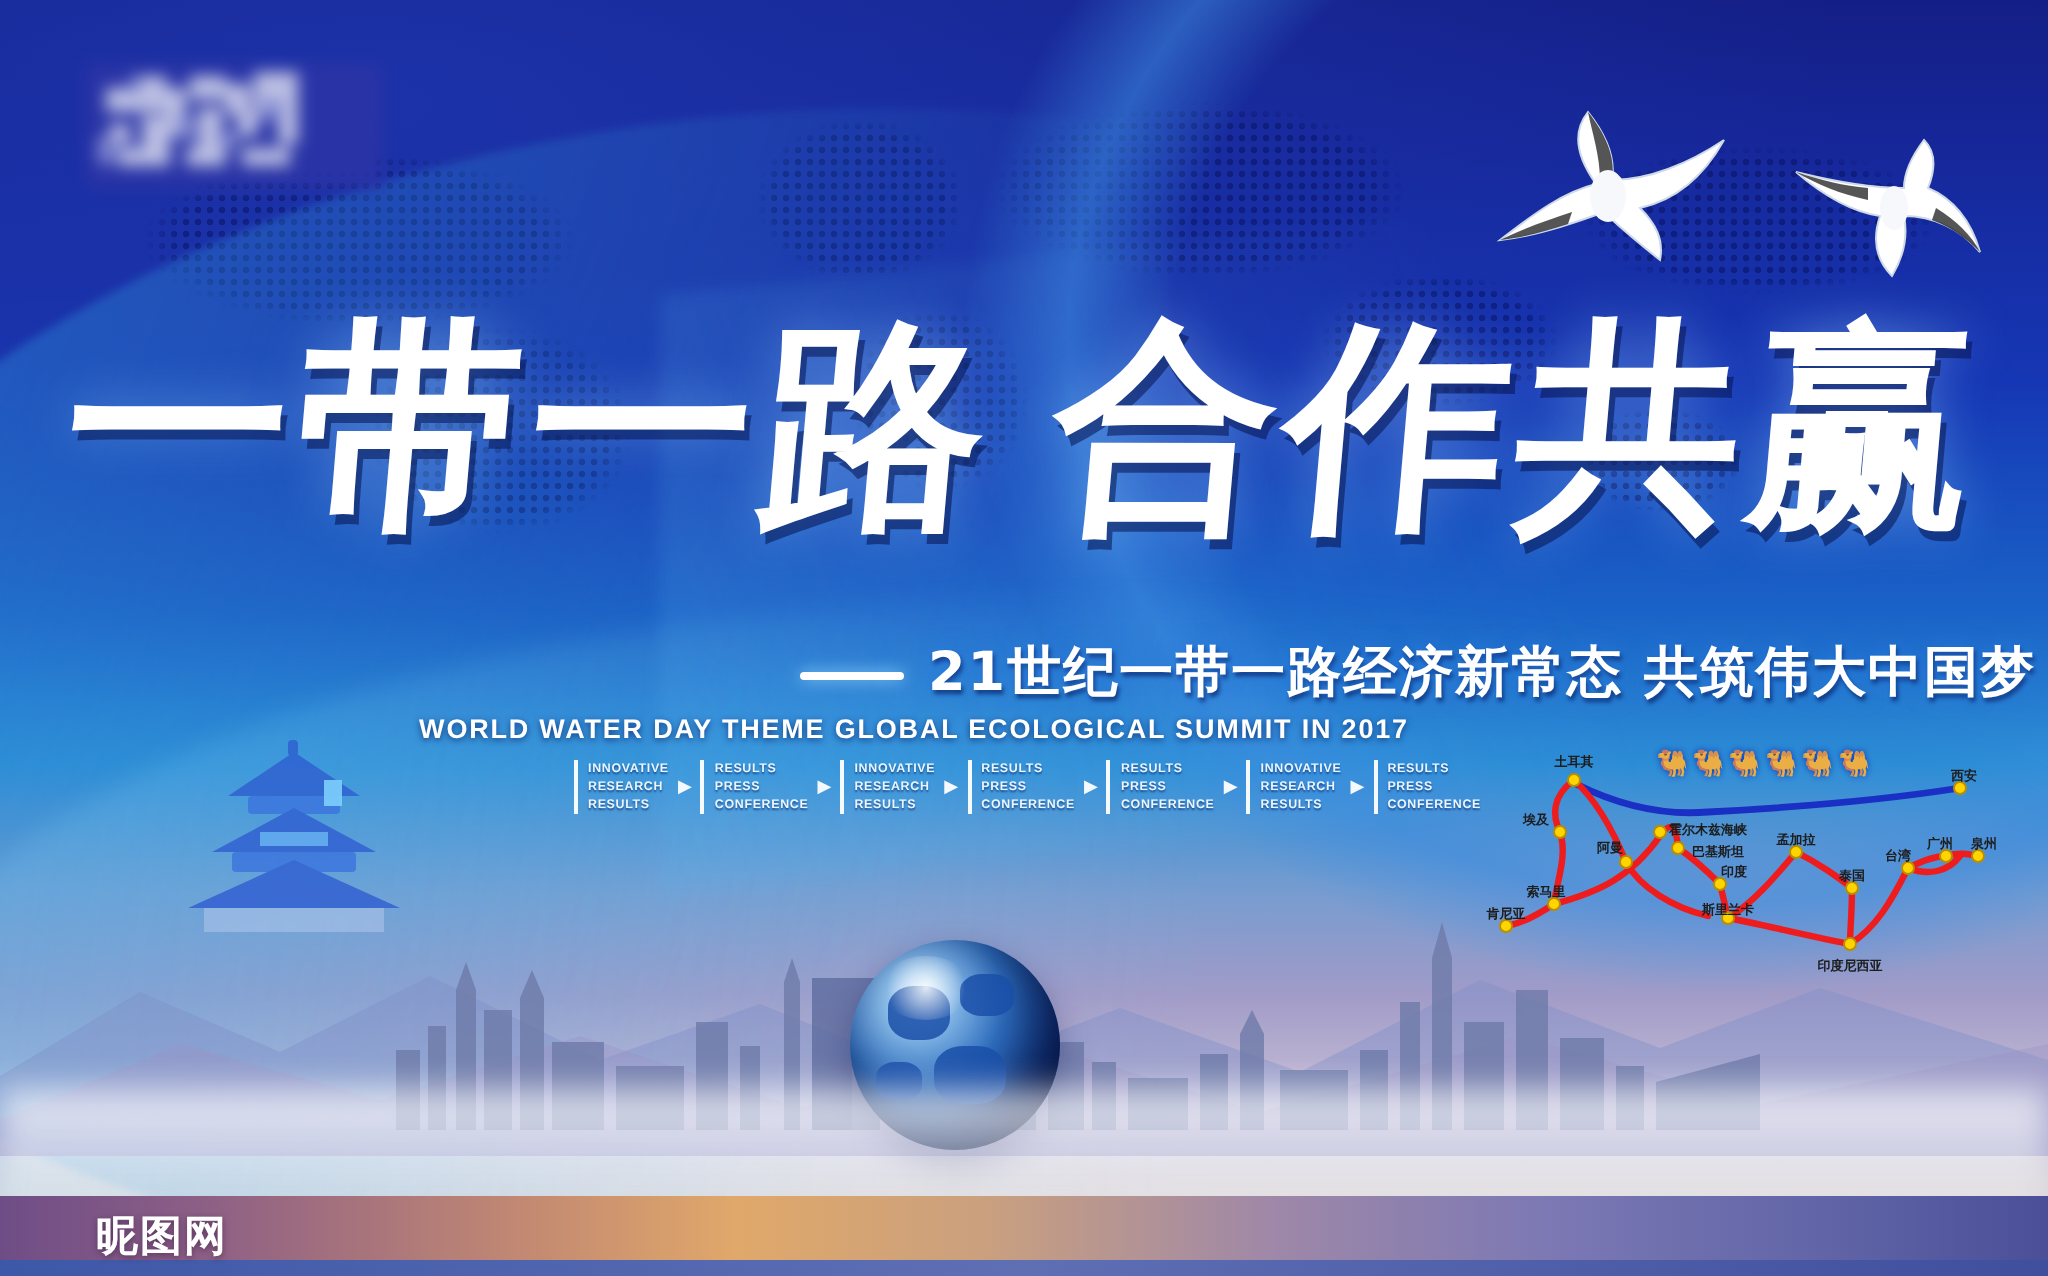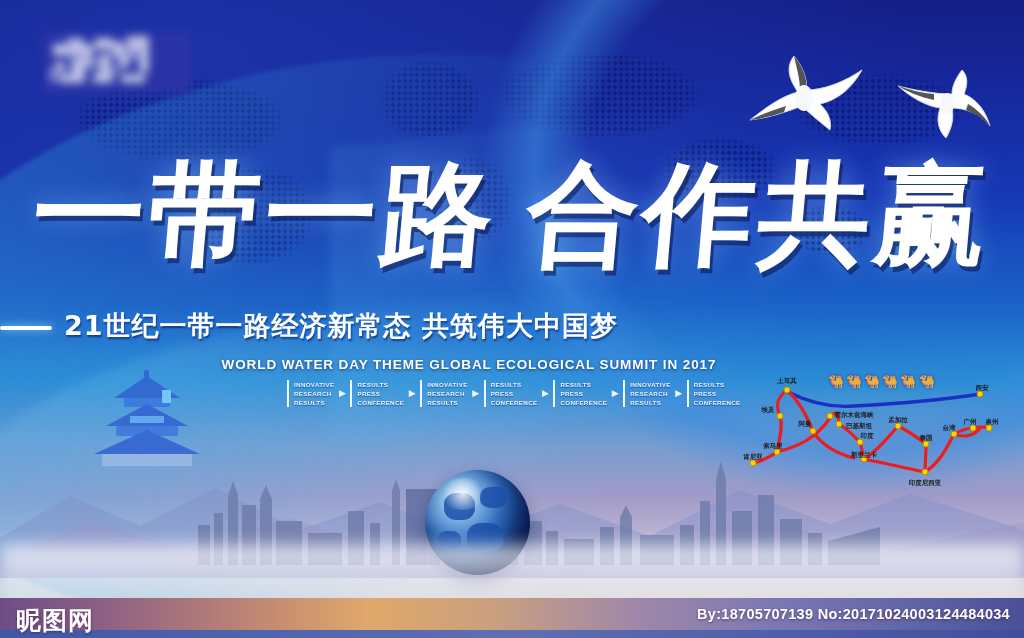--- a/index.html
+++ b/index.html
@@ -65,32 +65,32 @@
     font-family:"DejaVu Serif","Liberation Serif",serif;
     font-weight:700;font-size:112px;line-height:1;color:#fff;
     letter-spacing:4px;white-space:nowrap;
     text-shadow:3px 5px 0 rgba(6,20,80,.55),0 0 26px rgba(150,210,255,.45);
     transform:skewX(-5deg);
   }
   #title .gap{display:inline-block;width:30px;}
 
   
   #subtitle{
-    position:absolute;left:0;top:308px;width:1018px;text-align:left;
+    position:absolute;left:0;top:318px;width:1018px;text-align:right;
     font-family:"DejaVu Sans","Liberation Sans",sans-serif;
     font-weight:700;font-size:27px;color:#fff;letter-spacing:1px;white-space:nowrap;
     text-shadow:0 0 10px rgba(40,120,220,.95),1px 2px 2px rgba(6,25,90,.8);
   }
   #subtitle .rule{display:inline-block;width:52px;height:4px;background:#fff;
     vertical-align:middle;margin-right:12px;border-radius:2px;
     box-shadow:0 0 8px rgba(150,215,255,.9);}
 
   
   #enline{
-    position:absolute;left:16px;top:357px;width:906px;text-align:center;
+    position:absolute;left:4px;top:357px;width:906px;text-align:center;
     font-size:13.5px;font-weight:700;color:#ffffff;letter-spacing:.9px;
     white-space:nowrap;text-shadow:0 1px 3px rgba(8,40,110,.8);
   }
 
   
   #tagstrip{
     position:absolute;left:287px;top:376px;width:460px;height:34px;
     display:flex;align-items:center;gap:0;
   }
   .tagcell{display:flex;align-items:center;}
@@ -133,21 +133,21 @@
     filter:blur(8px);}
 
   
   #footer{position:absolute;left:0;top:598px;width:1024px;height:40px;
     background:linear-gradient(90deg,#6e4d86 0%,#8d5f85 10%,#c48a72 26%,#e0a86a 36%,#caa07e 48%,#9f88a8 62%,#7b78b4 76%,#5f63a6 90%,#4a4f98 100%);
   }
   #footer:after{content:"";position:absolute;left:0;bottom:0;width:1024px;height:8px;
     background:linear-gradient(90deg,#3d58a8,#5f6fb4,#3f4f9e);}
   #wm-left{position:absolute;left:16px;top:604px;display:flex;align-items:baseline;gap:8px;
     color:#fff;text-shadow:0 1px 3px rgba(60,30,70,.6);}
-  #wm-cn{font-family:"DejaVu Serif","Liberation Serif",serif;font-weight:700;font-size:25px;letter-spacing:1px;}
+  #wm-cn{font-family:"DejaVu Serif","Liberation Serif",serif;font-weight:700;font-size:21px;letter-spacing:1px;margin-left:32px;}
   #wm-url{font-size:19px;font-weight:400;letter-spacing:.5px;}
   #wm-right{position:absolute;right:14px;top:606px;color:#fff;font-size:14.5px;
     font-weight:700;letter-spacing:.3px;text-shadow:0 1px 3px rgba(60,30,70,.65);}
 </style>
 </head>
 <body>
 
 <div id="poster">
 
   <div id="dotmap"></div>
@@ -394,15 +394,14 @@
       <div class="mdot" style="left: 238px; top: 28px;"></div>
       <div class="mlabel" style="left: 240px; top: 18px;">西安</div>
     </div>
 
   <div id="haze"></div>
 
   <div id="footer"></div>
   <div id="wm-left">
     <span id="wm-cn">昵图网</span>
   </div>
-  <div id="wm-right">By:18705707139  No:20171024003124484034</div>
 
 </div>
 
 </body></html>

